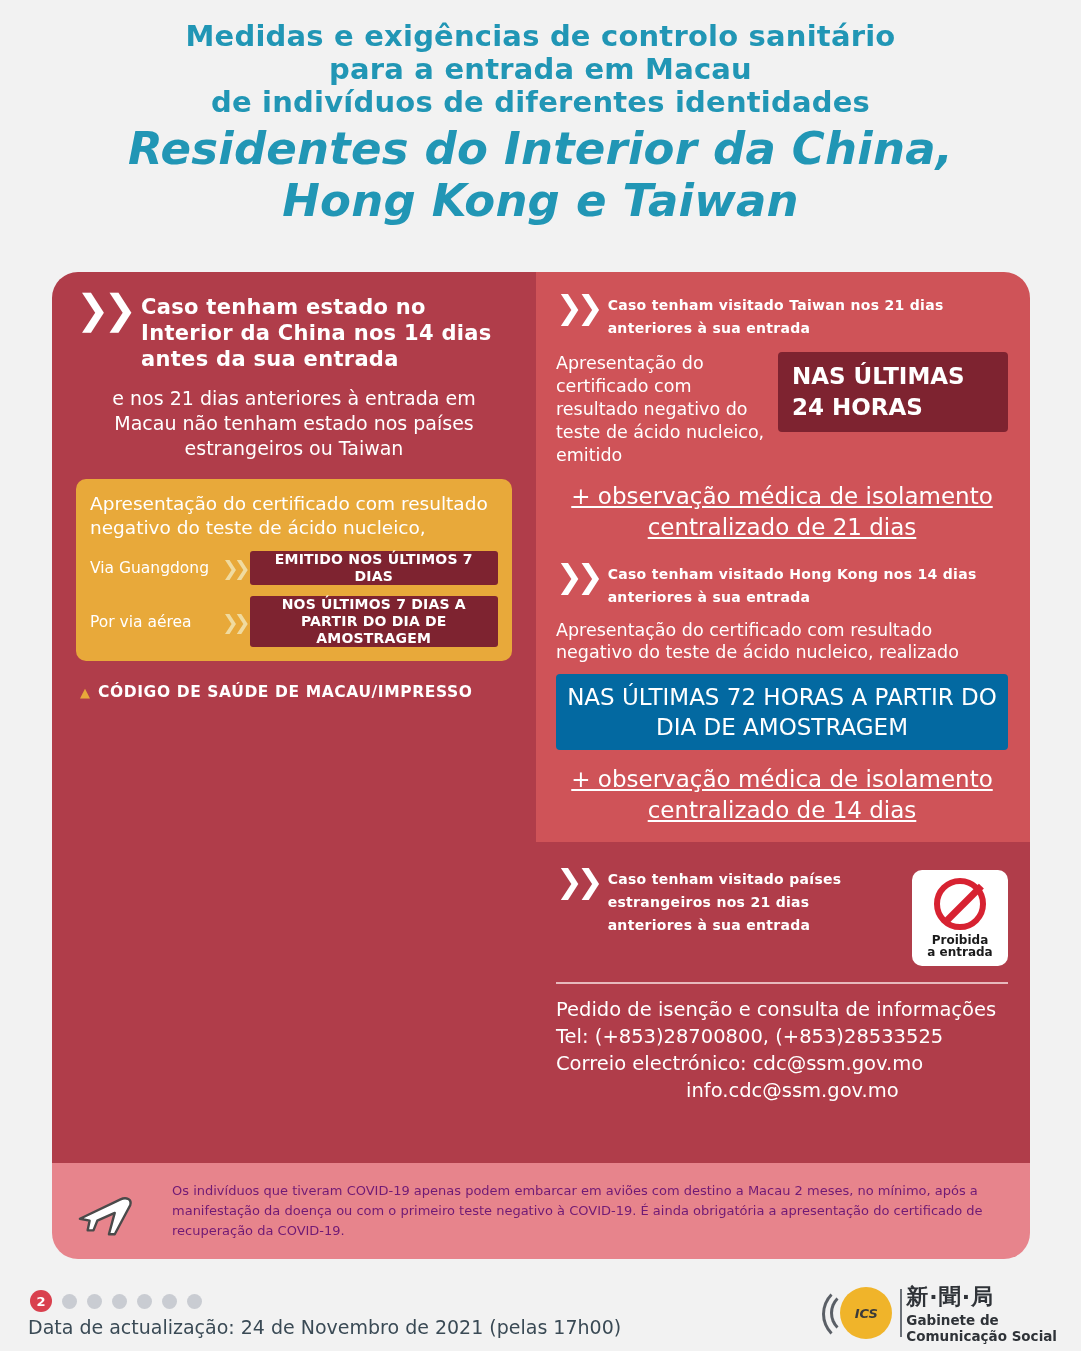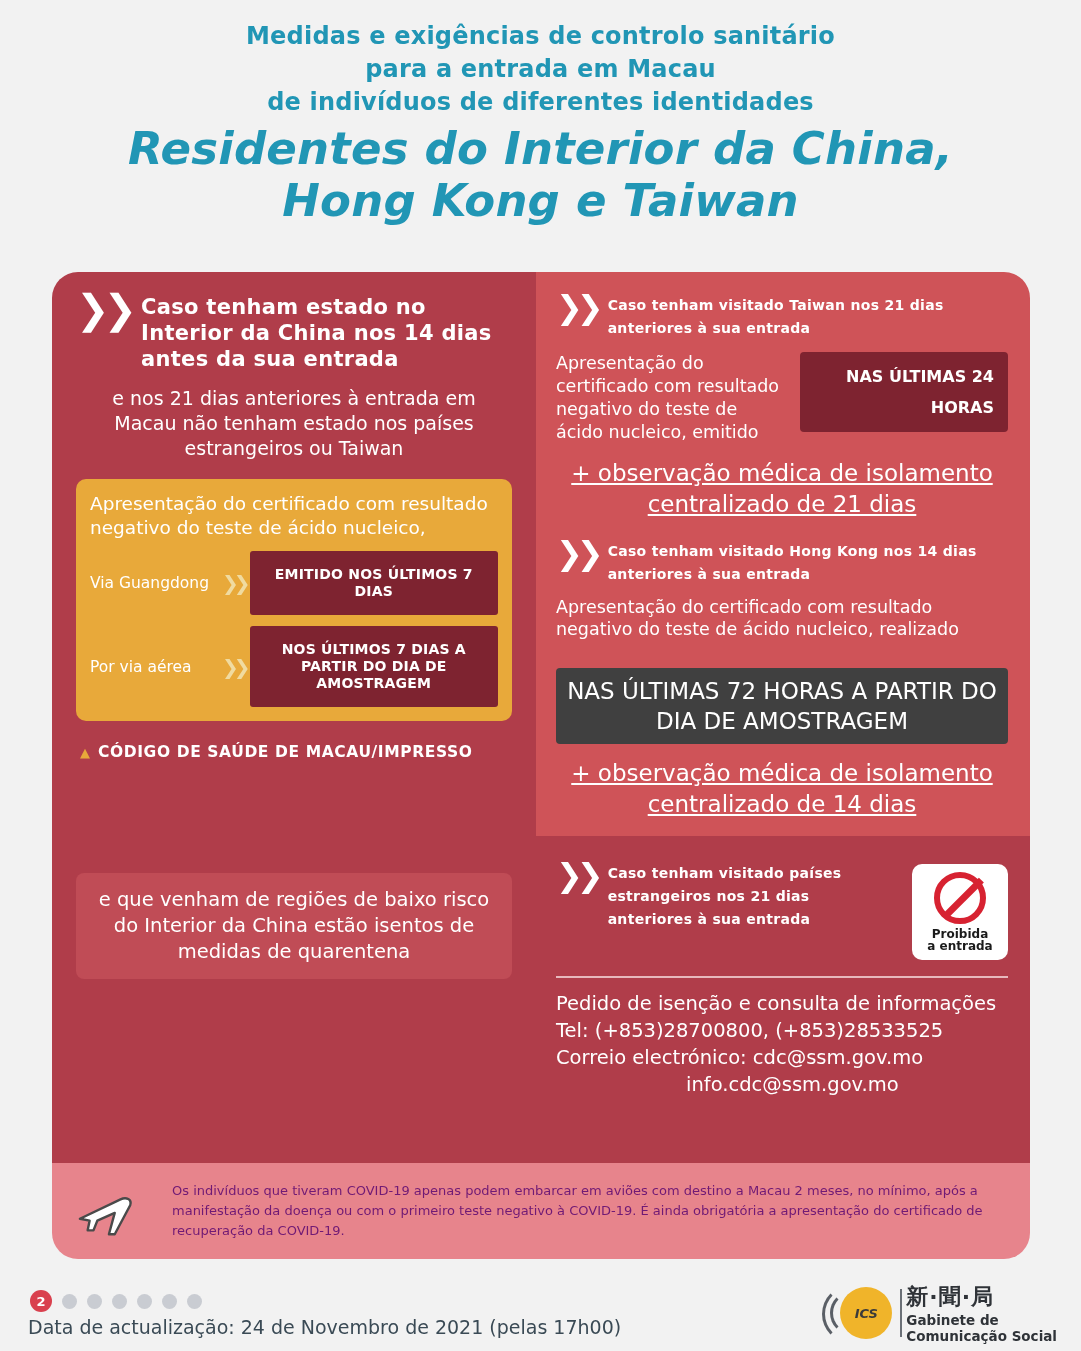--- a/index.html
+++ b/index.html
@@ -8,21 +8,21 @@
     background: #f2f2f2;
     font-family: "DejaVu Sans", sans-serif;
     overflow: hidden;
     position: relative;
   }
   .page { position: relative; width: 1081px; height: 1351px; background: #f2f2f2; }
 
   
   .header { padding: 20px 40px 6px; text-align: center; }
   .header .line1, .header .line2, .header .line3 {
-    color: #2196b5; font-weight: bold; font-size: 24px; line-height: 33px;
+    color: #2196b5; font-weight: bold; font-size: 29px; line-height: 33px;
     letter-spacing: .2px;
   }
   .header .big1, .header .big2 {
     color: #2196b5; font-weight: bold; font-size: 45px; line-height: 52px;
     letter-spacing: .2px;
     font-style: italic;
   }
   .header .big1 { margin-top: 4px; }
 
   
@@ -55,21 +55,21 @@
 
   
   .yellow-box {
     background: #e8a93a; border-radius: 10px; margin-top: 18px; padding: 13px 14px 14px 14px;
   }
   .yellow-box .lead { color: #ffffff; font-size: 18.5px; line-height: 24px; }
   .yellow-row { display: flex; align-items: center; margin-top: 11px; gap: 4px; }
   .yellow-row .label { color: #ffffff; font-size: 15.5px; width: 128px; }
   .yellow-row .pill {
     background: #7e2330; color: #ffffff; font-size: 14px; font-weight: bold;
-    padding: 15px 10px; border-radius: 3px; flex: 1; text-align: center; line-height: 17px;
+    padding: 0 10px; border-radius: 3px; flex: 1; text-align: center; line-height: 17px;
     letter-spacing: .2px;
   }
 
   .code-line { display: flex; align-items: center; gap: 8px; margin: 22px 0 0 4px; }
   .code-line .tri { color: #e8a93a; font-size: 13px; }
   .code-line .txt { color: #ffffff; font-weight: bold; font-size: 15.5px; letter-spacing: .6px; }
 
   .pinkish-box {
     background: #c04c56; border-radius: 8px; margin-top: 112px; padding: 14px 12px;
     color: #ffffff; font-size: 19.5px; line-height: 26px; text-align: center;
@@ -78,32 +78,32 @@
     background: #e8a93a; border-radius: 8px; margin-top: 18px; padding: 14px 16px;
     color: #ffffff; font-size: 20px; line-height: 28px;
   }
   .orange-box .anexo { color: #ffffff; text-decoration: underline; }
 
   
   .right-top { padding: 22px 22px 16px 20px; }
   .r-flexrow { display: flex; align-items: flex-start; gap: 12px; margin-top: 12px; }
   .r-paragraph { color: #ffffff; font-size: 17.5px; line-height: 23px; flex: 1; }
   .dark-pill {
-    background: #7e2330; color: #ffffff; font-weight: bold; font-size: 16px;
-    line-height: 31px; text-align: right; padding: 9px 14px; border-radius: 4px;
-    width: 208px;
+    background: #7e2330; color: #ffffff; font-weight: bold; font-size: 23px;
+    line-height: 31px; text-align: left; padding: 9px 14px; border-radius: 4px;
+    width: 230px;
   }
   .underline-txt {
     color: #ffffff; font-size: 23px; line-height: 31px; text-align: center;
     text-decoration: underline; margin-top: 14px;
   }
   .r-paragraph2 { color:#fff; font-size: 17.5px; line-height: 22px; margin-top: 10px; }
   .dark-pill-wide {
-    background: #404040; color: #ffffff; font-size: 23px; line-height: 30px;
-    text-align: center; padding: 8px 6px; border-radius: 4px; margin-top: 28px;
+    background: #0369a1; color: #ffffff; font-size: 23px; line-height: 30px;
+    text-align: center; padding: 8px 6px; border-radius: 4px; margin-top: 11px;
   }
 
   .right-bottom {
     background: #b03d4a; flex: 1; padding: 26px 22px 10px 20px;
   }
   .forbid-row { display: flex; align-items: flex-start; gap: 10px; }
   .forbid-badge {
     width: 96px; height: 96px; background: #ffffff; border-radius: 10px;
     display: flex; flex-direction: column; align-items: center; justify-content: center;
     margin-left: auto; margin-top: 2px;
@@ -192,21 +192,20 @@
             <span class="chev sm">❯❯</span>
             <div class="pill">NOS ÚLTIMOS 7 DIAS A PARTIR DO DIA DE AMOSTRAGEM</div>
           </div>
         </div>
 
         <div class="code-line">
           <span class="tri">▲</span>
           <span class="txt">CÓDIGO DE SAÚDE DE MACAU/IMPRESSO</span>
         </div>
 
-        <div class="pinkish-box">e que venham de regiões de baixo risco do Interior da China estão isentos de medidas de quarentena</div>
 
       </div>
 
       <div class="col-right">
 
         <div class="right-top">
           <div class="head-row">
             <span class="chev mid">❯❯</span>
             <div class="head-text small">Caso tenham visitado Taiwan nos 21 dias anteriores à sua entrada</div>
           </div>

